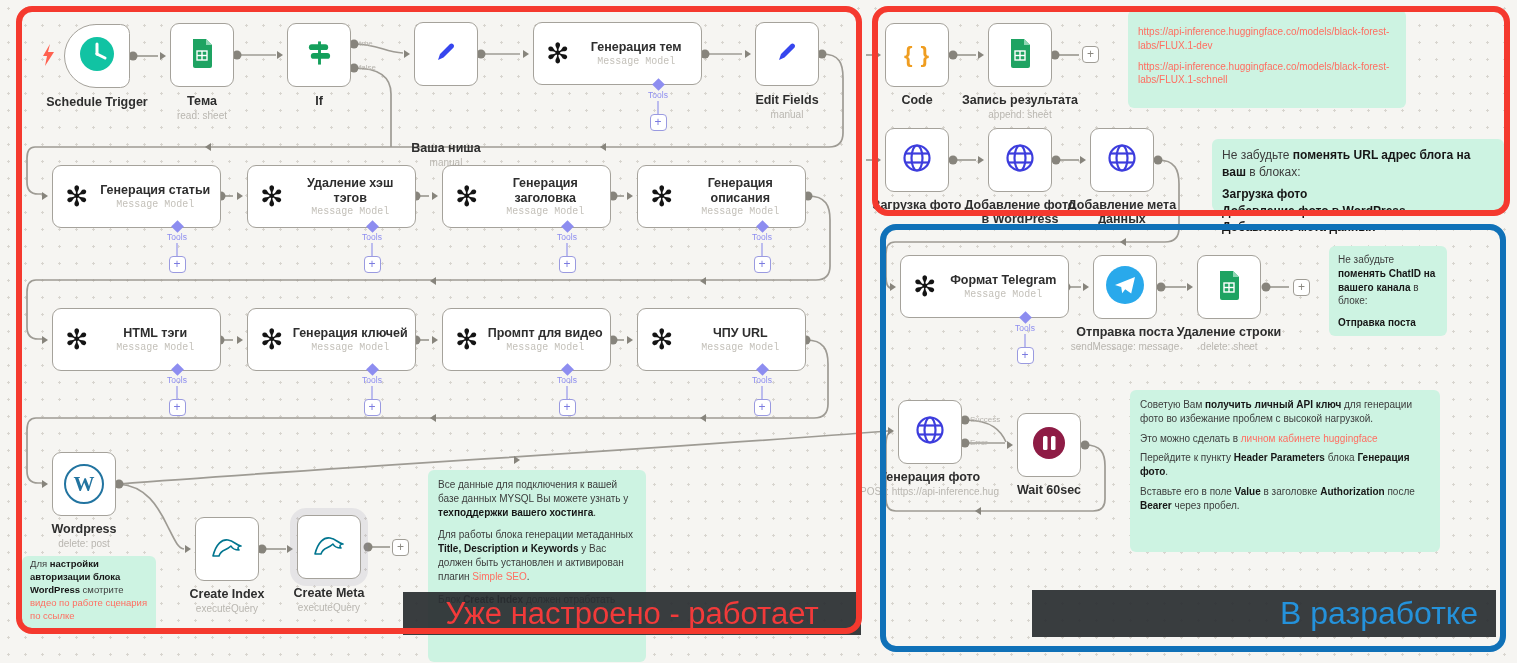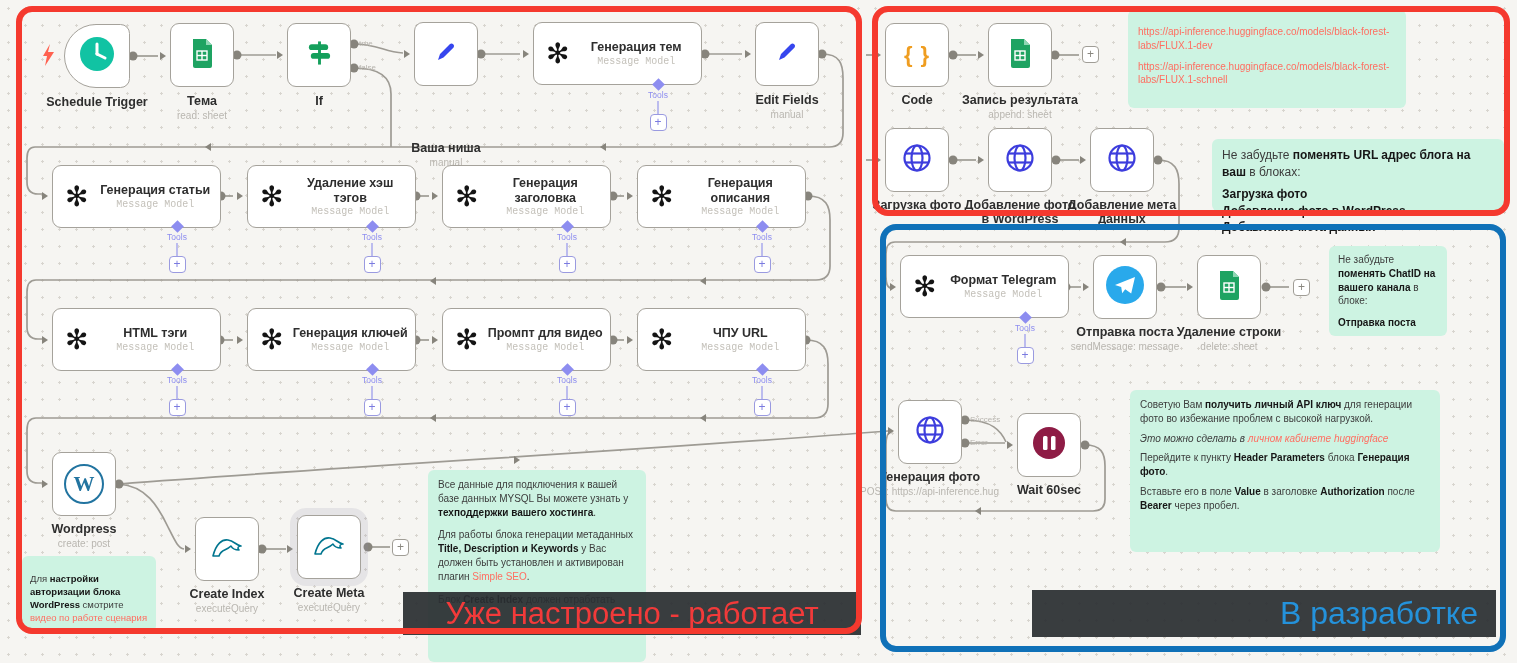--- a/index.html
+++ b/index.html
@@ -170,38 +170,38 @@
     <div class="rlink" style="margin-top:7px;font-size:10px;">https://api-inference.huggingface.co/models/black-forest-labs/FLUX.1-schnell</div>
   </div>
 
   <div class="note" style="left:1212px;top:139px;width:292px;height:72px;font-size:12px;">
     <div><span>Не забудьте </span><b>поменять URL адрес блога на ваш</b><span> в блоках:</span></div>
     <div style="margin-top:6px;"><b>Загрузка фото</b></div>
     <div><b>Добавление фото в WordPress</b></div>
     <div><b>Добавление мета данных</b></div>
   </div>
 
-  <div class="note" style="left:22px;top:556px;width:134px;height:76px;font-size:9.5px;padding:16px 8px;">
+  <div class="note" style="left:22px;top:556px;width:134px;height:76px;font-size:9.5px;padding:1px 8px;">
     <span>Для </span><b>настройки авторизации блока WordPress</b><span> смотрите </span><span class="rlink">видео по работе сценария по ссылке</span>
   </div>
 
   <div class="note" style="left:428px;top:470px;width:218px;height:192px;font-size:10px;">
     <p><span>Все данные для подключения к вашей базе данных MYSQL Вы можете узнать у </span><b>техподдержки вашего хостинга</b><span>.</span></p>
     <p><span>Для работы блока генерации метаданных </span><b>Title, Description и Keywords</b><span> у Вас должен быть установлен и активирован плагин </span><span class="rlink">Simple SEO</span><span>.</span></p>
     <p><span>Блок </span><b>Create Index</b><span> должен отработать</span></p>
   </div>
 
   <div class="note" style="left:1329px;top:246px;width:118px;height:90px;font-size:10px;padding:7px 9px;">
     <div><span>Не забудьте </span><b>поменять ChatID на вашего канала</b><span> в блоке:</span></div>
     <div style="margin-top:8px;"><b>Отправка поста</b></div>
   </div>
 
   <div class="note" style="left:1130px;top:390px;width:310px;height:162px;font-size:10px;">
     <p style="margin-bottom:6px;"><span>Советую Вам </span><b>получить личный API ключ</b><span> для генерации фото во избежание проблем с высокой нагрузкой.</span></p>
-    <p style="margin-bottom:6px;font-style:italic;"><span>Это можно сделать в </span><span class="rlink">личном кабинете huggingface</span></p>
+    <p style="margin-bottom:6px;"><span>Это можно сделать в </span><span class="rlink">личном кабинете huggingface</span></p>
     <p style="margin-bottom:6px;"><span>Перейдите к пункту </span><b>Header Parameters</b><span> блока </span><b>Генерация фото</b><span>.</span></p>
     <p style="margin-bottom:6px;"><span>Вставьте его в поле </span><b>Value</b><span> в заголовке </span><b>Authorization</b><span> после </span><b>Bearer</b><span> через пробел.</span></p>
   </div>
 
   <span class="bolt" style="left:40px;top:44px;">
     <svg width="15" height="22" viewBox="0 0 15 22">
         <polygon points="10,0 3,12 7,12 5,22 14,8 8,8" fill="#ff6150"></polygon>
       </svg>
   </span>
   <div class="node trigger" style="left:64px;top:24px;">
@@ -386,21 +386,21 @@
       <div class="tl">Tools</div>
       <div class="tv"></div>
       <div class="tp">+</div>
     </div>
 
   <div class="node" style="left:52px;top:452px;">
     <span class="wp-badge">W</span>
   </div>
   <div class="nlabel" style="left:14px;top:522px;">
       <div class="t">Wordpress</div>
-      <div class="s">create: post</div>
+      <div class="s">delete: post</div>
     </div>
 
   <div class="node" style="left:195px;top:517px;">
     <span><svg width="34" height="26" viewBox="0 0 34 26">
           <path d="M3 22 C6 10 12 5 18 6 C24 7 26 11 31 12 C28 12 27 14 29 16 C25 16 22 14 21 12 C16 17 11 15 9 22 Z" fill="none" stroke="#00758f" stroke-width="1.6" stroke-linejoin="round"></path>
         </svg></span>
   </div>
   <div class="nlabel" style="left:157px;top:587px;">
       <div class="t">Create Index</div>
       <div class="s">executeQuery</div>

